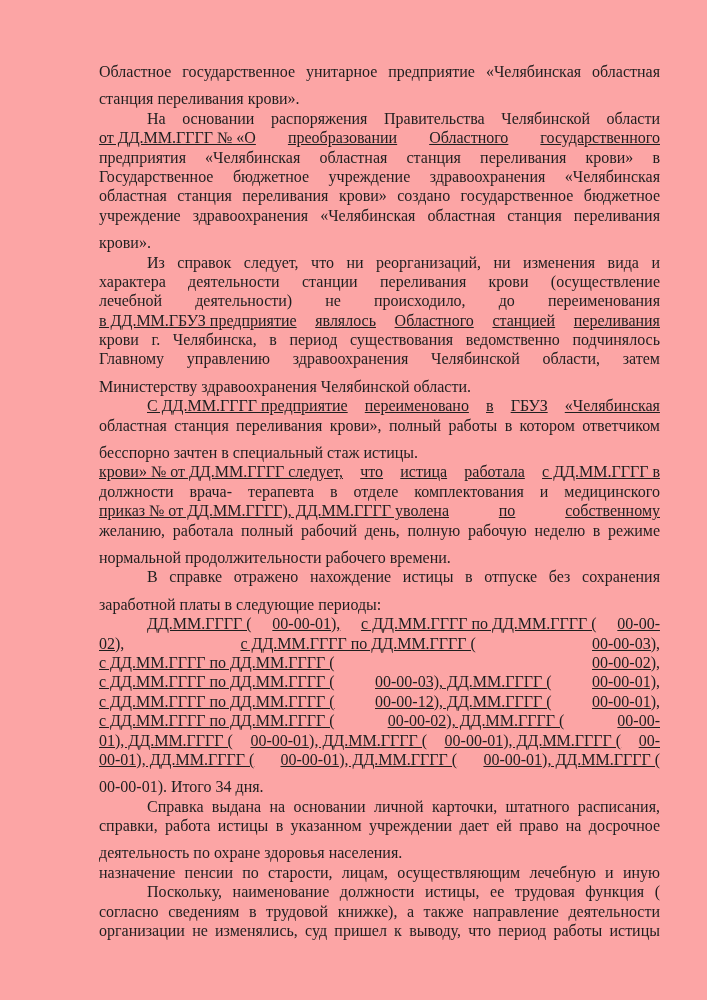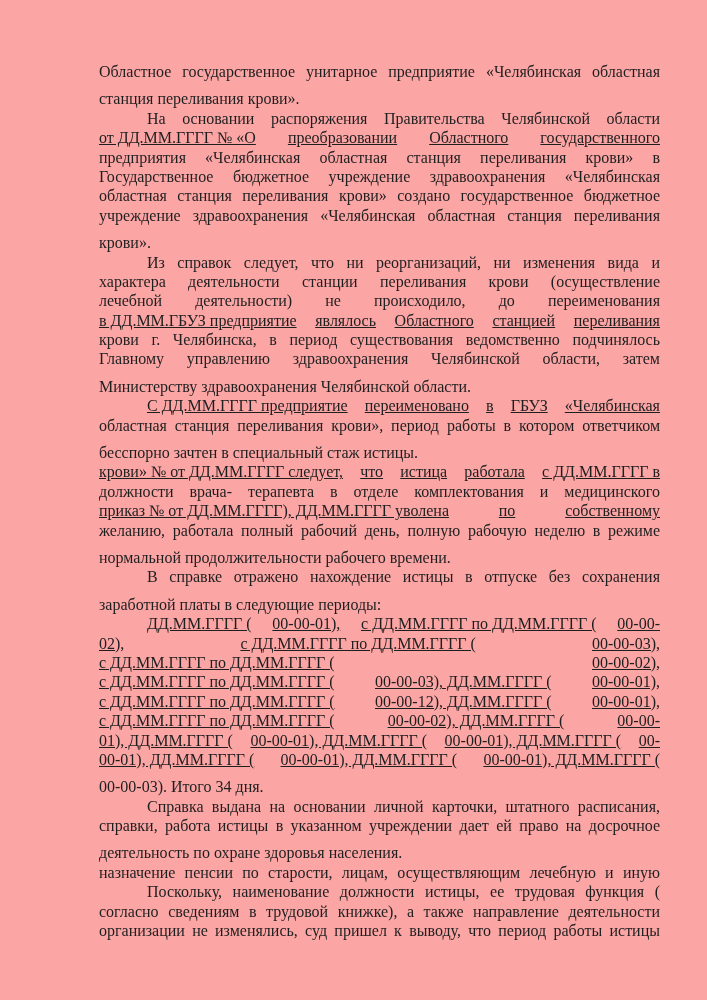--- a/index.html
+++ b/index.html
@@ -75,21 +75,21 @@
         <div class="line end txt">Министерству здравоохранения Челябинской области.</div>
       </div>
       <div class="para">
         <div class="line indent groups">
           <span>С ДД.ММ.ГГГГ предприятие</span>
           <span>переименовано</span>
           <span>в</span>
           <span>ГБУЗ</span>
           <span>«Челябинская</span>
         </div>
-        <div class="line txt">областная станция переливания крови», период работы в котором ответчиком</div>
+        <div class="line txt">областная станция переливания крови», полный работы в котором ответчиком</div>
         <div class="line end txt">бесспорно зачтен в специальный стаж истицы.</div>
       </div>
       <div class="para">
         <div class="line groups">
           <span>крови» № от ДД.ММ.ГГГГ следует,</span>
           <span>что</span>
           <span>истица</span>
           <span>работала</span>
           <span>с ДД.ММ.ГГГГ в</span>
         </div>
@@ -141,21 +141,21 @@
           <span>01), ДД.ММ.ГГГГ (</span>
           <span>00-00-01), ДД.ММ.ГГГГ (</span>
           <span>00-00-01), ДД.ММ.ГГГГ (</span>
           <span>00-</span>
         </div>
         <div class="line groups">
           <span>00-01), ДД.ММ.ГГГГ (</span>
           <span>00-00-01), ДД.ММ.ГГГГ (</span>
           <span>00-00-01), ДД.ММ.ГГГГ (</span>
         </div>
-        <div class="line end txt">00-00-03). Итого 34 дня.</div>
+        <div class="line end txt">00-00-01). Итого 34 дня.</div>
       </div>
       <div class="para">
         <div class="line indent txt">Справка выдана на основании личной карточки, штатного расписания,</div>
         <div class="line txt">справки, работа истицы в указанном учреждении дает ей право на досрочное</div>
         <div class="line end txt">деятельность по охране здоровья населения.</div>
         <div class="line txt">назначение пенсии по старости, лицам, осуществляющим лечебную и иную</div>
       </div>
       <div class="para">
         <div class="line indent txt">Поскольку, наименование должности истицы, ее трудовая функция (</div>
         <div class="line txt">согласно сведениям в трудовой книжке), а также направление деятельности</div>

